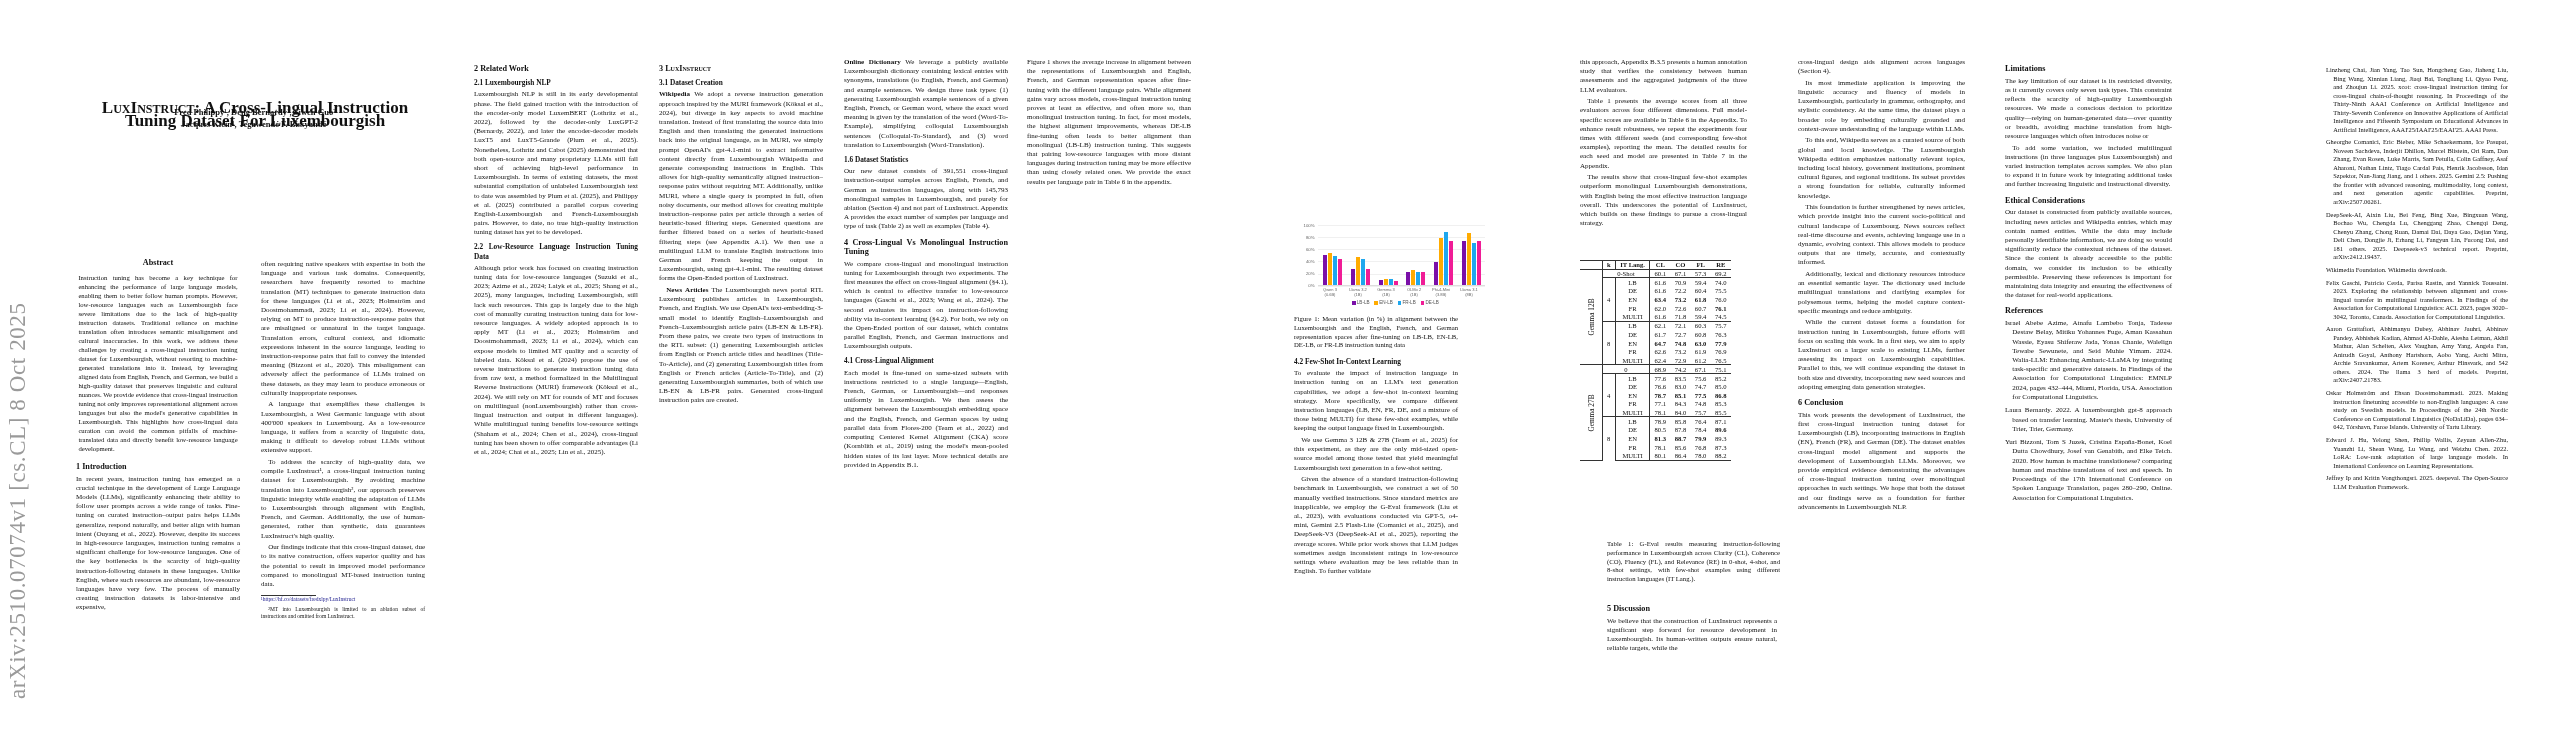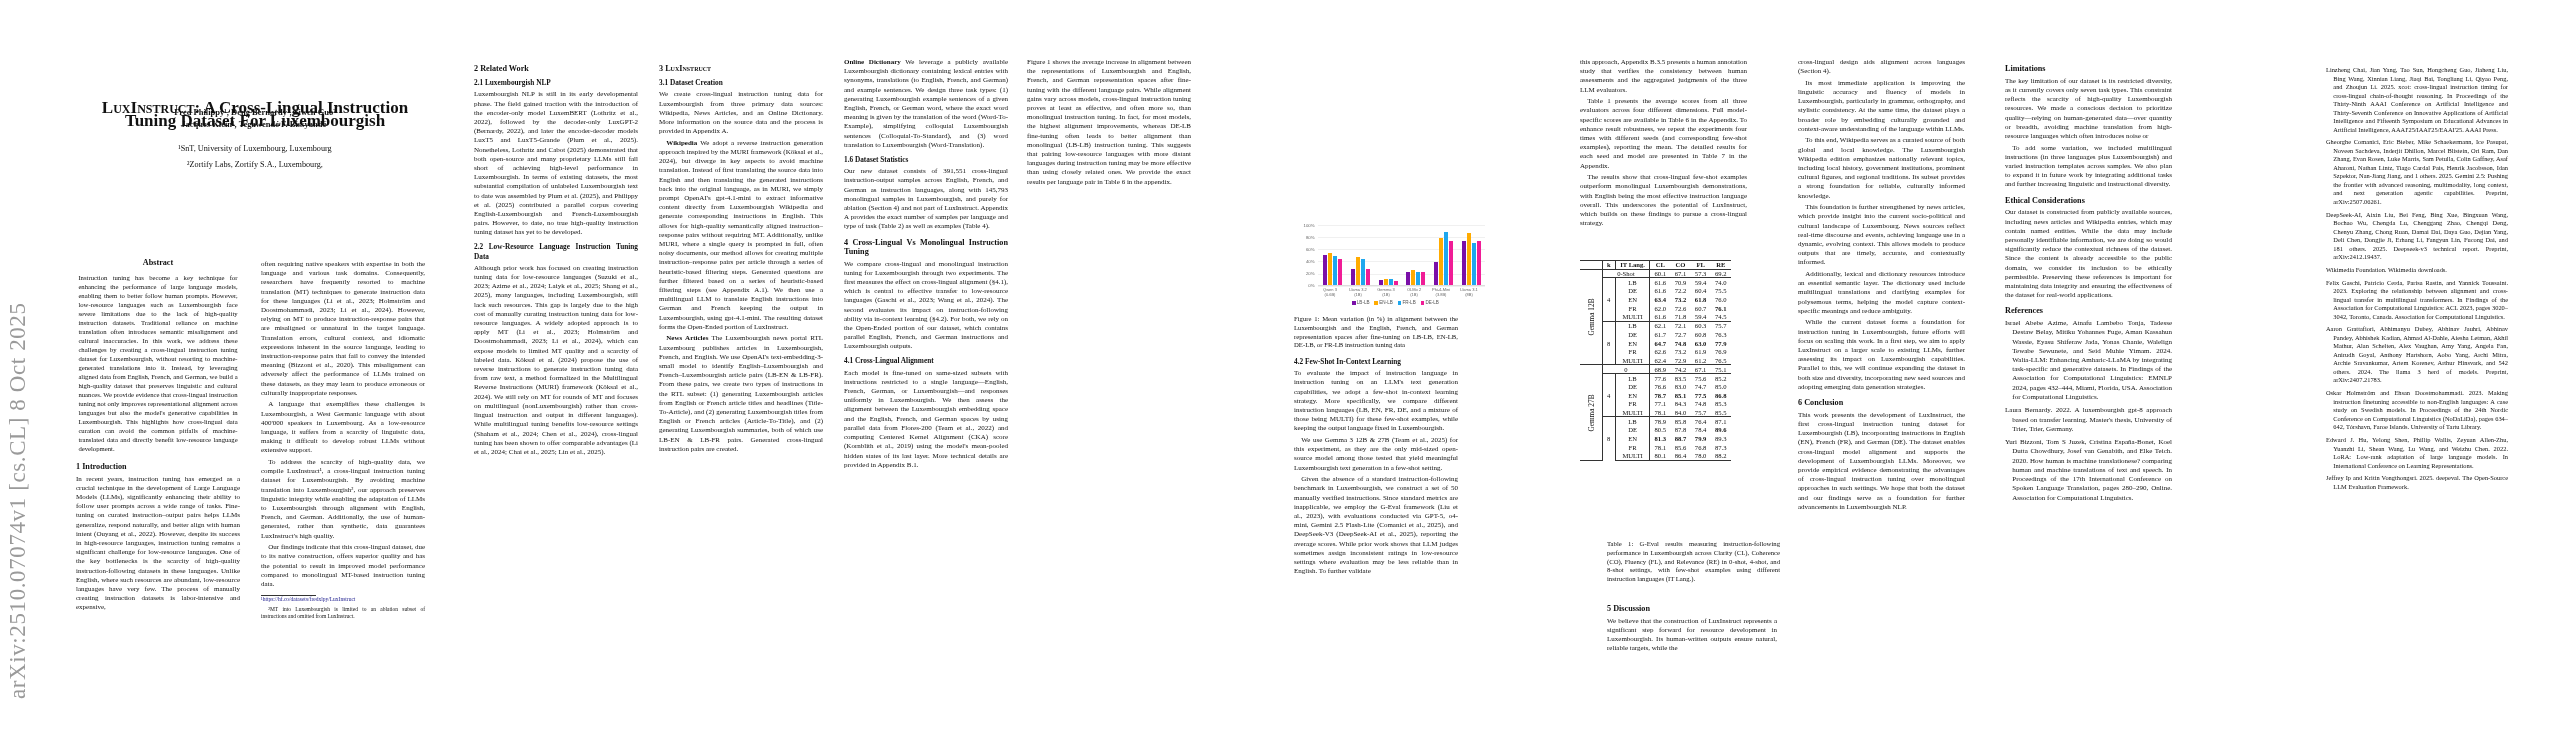--- a/index.html
+++ b/index.html
@@ -46,24 +46,20 @@
 <div class="arxiv-stamp">arXiv:2510.07074v1  [cs.CL]  8 Oct 2025</div>
 
 <div class="page" style="left:0; width:644px;">
   <div class="title">
     <span class="sc">LuxInstruct</span><span>: A Cross-Lingual Instruction Tuning Dataset For Luxembourgish</span>
   </div>
   <div class="authors">
     <div>Fred Philippy¹, Deng Bernardy¹, Siwen Guo²</div>
     <div>Jacques Klein¹, Tegawendé F. Bissyandé¹</div>
   </div>
-  <div class="affil">
-    <div>¹SnT, University of Luxembourg, Luxembourg</div>
-    <div>²Zortify Labs, Zortify S.A., Luxembourg,</div>
-  </div>
 
   <div class="col" style="left:76px; top:258px; width:164px;">
     <div class="abstract-title">Abstract</div>
     <p class="abstract">Instruction tuning has become a key technique for enhancing the performance of large language models, enabling them to better follow human prompts. However, low-resource languages such as Luxembourgish face severe limitations due to the lack of high-quality instruction datasets. Traditional reliance on machine translation often introduces semantic misalignment and cultural inaccuracies. In this work, we address these challenges by creating a cross-lingual instruction tuning dataset for Luxembourgish, without resorting to machine-generated translations into it. Instead, by leveraging aligned data from English, French, and German, we build a high-quality dataset that preserves linguistic and cultural nuances. We provide evidence that cross-lingual instruction tuning not only improves representational alignment across languages but also the model's generative capabilities in Luxembourgish. This highlights how cross-lingual data curation can avoid the common pitfalls of machine-translated data and directly benefit low-resource language development.</p>
     <h2 class="sec" style="margin-top:8.5px;">1   Introduction</h2>
     <p>In recent years, instruction tuning has emerged as a crucial technique in the development of Large Language Models (LLMs), significantly enhancing their ability to follow user prompts across a wide range of tasks. Fine-tuning on curated instruction–output pairs helps LLMs generalize, respond naturally, and better align with human intent (Ouyang et al., 2022). However, despite its success in high-resource languages, instruction tuning remains a significant challenge for low-resource languages. One of the key bottlenecks is the scarcity of high-quality instruction-following datasets in these languages. Unlike English, where such resources are abundant, low-resource languages have very few. The process of manually creating instruction datasets is labor-intensive and expensive,</p>
   </div>
 
   <div class="col" style="left:261px; top:260px; width:164px;">
     <p>often requiring native speakers with expertise in both the language and various task domains. Consequently, researchers have frequently resorted to machine translation (MT) techniques to generate instruction data for these languages (Li et al., 2023; Holmström and Doostmohammadi, 2023; Li et al., 2024). However, relying on MT to produce instruction-response pairs that are misaligned or unnatural in the target language. Translation errors, cultural context, and idiomatic expressions inherent in the source language, leading to instruction-response pairs that fail to convey the intended meaning (Bizzoni et al., 2020). This misalignment can adversely affect the performance of LLMs trained on these datasets, as they may learn to produce erroneous or culturally inappropriate responses.</p>
@@ -81,21 +77,20 @@
     <p>Luxembourgish NLP is still in its early developmental phase. The field gained traction with the introduction of the encoder-only model LuxemBERT (Lothritz et al., 2022), followed by the decoder-only LuxGPT-2 (Bernardy, 2022), and later the encoder-decoder models LuxT5 and LuxT5-Grande (Plum et al., 2025). Nonetheless, Lothritz and Cabot (2025) demonstrated that both open-source and many proprietary LLMs still fall short of achieving high-level performance in Luxembourgish. In terms of existing datasets, the most substantial compilation of unlabeled Luxembourgish text to date was assembled by Plum et al. (2025), and Philippy et al. (2025) contributed a parallel corpus covering English-Luxembourgish and French-Luxembourgish pairs. However, to date, no true high-quality instruction tuning dataset has yet to be developed.</p>
     <h3 class="sub">2.2   Low-Resource Language Instruction Tuning Data</h3>
     <p>Although prior work has focused on creating instruction tuning data for low-resource languages (Suzuki et al., 2023; Azime et al., 2024; Laiyk et al., 2025; Shang et al., 2025), many languages, including Luxembourgish, still lack such resources. This gap is largely due to the high cost of manually curating instruction tuning data for low-resource languages. A widely adopted approach is to apply MT (Li et al., 2023; Holmström and Doostmohammadi, 2023; Li et al., 2024), which can expose models to limited MT quality and a scarcity of labeled data. Köksal et al. (2024) propose the use of reverse instructions to generate instruction tuning data from raw text, a method formalized in the Multilingual Reverse Instructions (MURI) framework (Köksal et al., 2024). We still rely on MT for rounds of MT and focuses on multilingual (nonLuxembourgish) rather than cross-lingual instruction and output in different languages). While multilingual tuning benefits low-resource settings (Shaham et al., 2024; Chen et al., 2024), cross-lingual tuning has been shown to offer comparable advantages (Li et al., 2024; Chai et al., 2025; Lin et al., 2025).</p>
   </div>
 </div>
 
 <div class="page" style="left:644px; width:644px;">
   <div class="col" style="left:15px; top:58px; width:164px;">
     <h2 class="sec"><span class="sc">3   LuxInstruct</span></h2>
     <h3 class="sub">3.1   Dataset Creation</h3>
-    <p>We create cross-lingual instruction tuning data for Luxembourgish from three primary data sources: Wikipedia, News Articles, and an Online Dictionary. More information on the source data and the process is provided in Appendix A.</p>
     <p><b>Wikipedia</b> <span>We adopt a reverse instruction generation approach inspired by the MURI framework (Köksal et al., 2024), but diverge in key aspects to avoid machine translation. Instead of first translating the source data into English and then translating the generated instructions back into the original language, as in MURI, we simply prompt OpenAI's gpt-4.1-mini to extract informative content directly from Luxembourgish Wikipedia and generate corresponding instructions in English. This allows for high-quality semantically aligned instruction–response pairs without requiring MT. Additionally, unlike MURI, where a single query is prompted in full, often noisy documents, our method allows for creating multiple instruction–response pairs per article through a series of heuristic-based filtering steps. Generated questions are further filtered based on a series of heuristic-based filtering steps (see Appendix A.1). We then use a multilingual LLM to translate English instructions into German and French keeping the output in Luxembourgish, using gpt-4.1-mini. The resulting dataset forms the Open-Ended portion of LuxInstruct.</span></p>
     <p><b>News Articles</b> <span>The Luxembourgish news portal RTL Luxembourg publishes articles in Luxembourgish, French, and English. We use OpenAI's text-embedding-3-small model to identify English–Luxembourgish and French–Luxembourgish article pairs (LB-EN &amp; LB-FR). From these pairs, we create two types of instructions in the RTL subset: (1) generating Luxembourgish articles from English or French article titles and headlines (Title-To-Article), and (2) generating Luxembourgish titles from English or French articles (Article-To-Title), and (2) generating Luxembourgish summaries, both of which use LB-EN &amp; LB-FR pairs. Generated cross-lingual instruction pairs are created.</span></p>
   </div>
 
   <div class="col" style="left:200px; top:58px; width:164px;">
     <p style="text-indent:0"><b>Online Dictionary</b> <span>We leverage a publicly available Luxembourgish dictionary containing lexical entries with synonyms, translations (to English, French, and German) and example sentences. We design three task types: (1) generating Luxembourgish example sentences of a given English, French, or German word, where the exact word meaning is given by the translation of the word (Word-To-Example), simplifying colloquial Luxembourgish sentences (Colloquial-To-Standard), and (3) word translation to Luxembourgish (Word-Translation).</span></p>
     <h3 class="sub">1.6   Dataset Statistics</h3>
     <p>Our new dataset consists of 391,551 cross-lingual instruction-output samples across English, French, and German as instruction languages, along with 145,793 monolingual samples in Luxembourgish, and purely for ablation (Section 4) and not part of LuxInstruct. Appendix A provides the exact number of samples per language and type of task (Table 2) as well as examples (Table 4).</p>
     <h2 class="sec">4   Cross-Lingual Vs Monolingual Instruction Tuning</h2>
     <p>We compare cross-lingual and monolingual instruction tuning for Luxembourgish through two experiments. The first measures the effect on cross-lingual alignment (§4.1), which is central to effective transfer to low-resource languages (Gaschi et al., 2023; Wang et al., 2024). The second evaluates its impact on instruction-following ability via in-context learning (§4.2). For both, we rely on the Open-Ended portion of our dataset, which contains parallel English, French, and German instructions and Luxembourgish outputs.</p>

